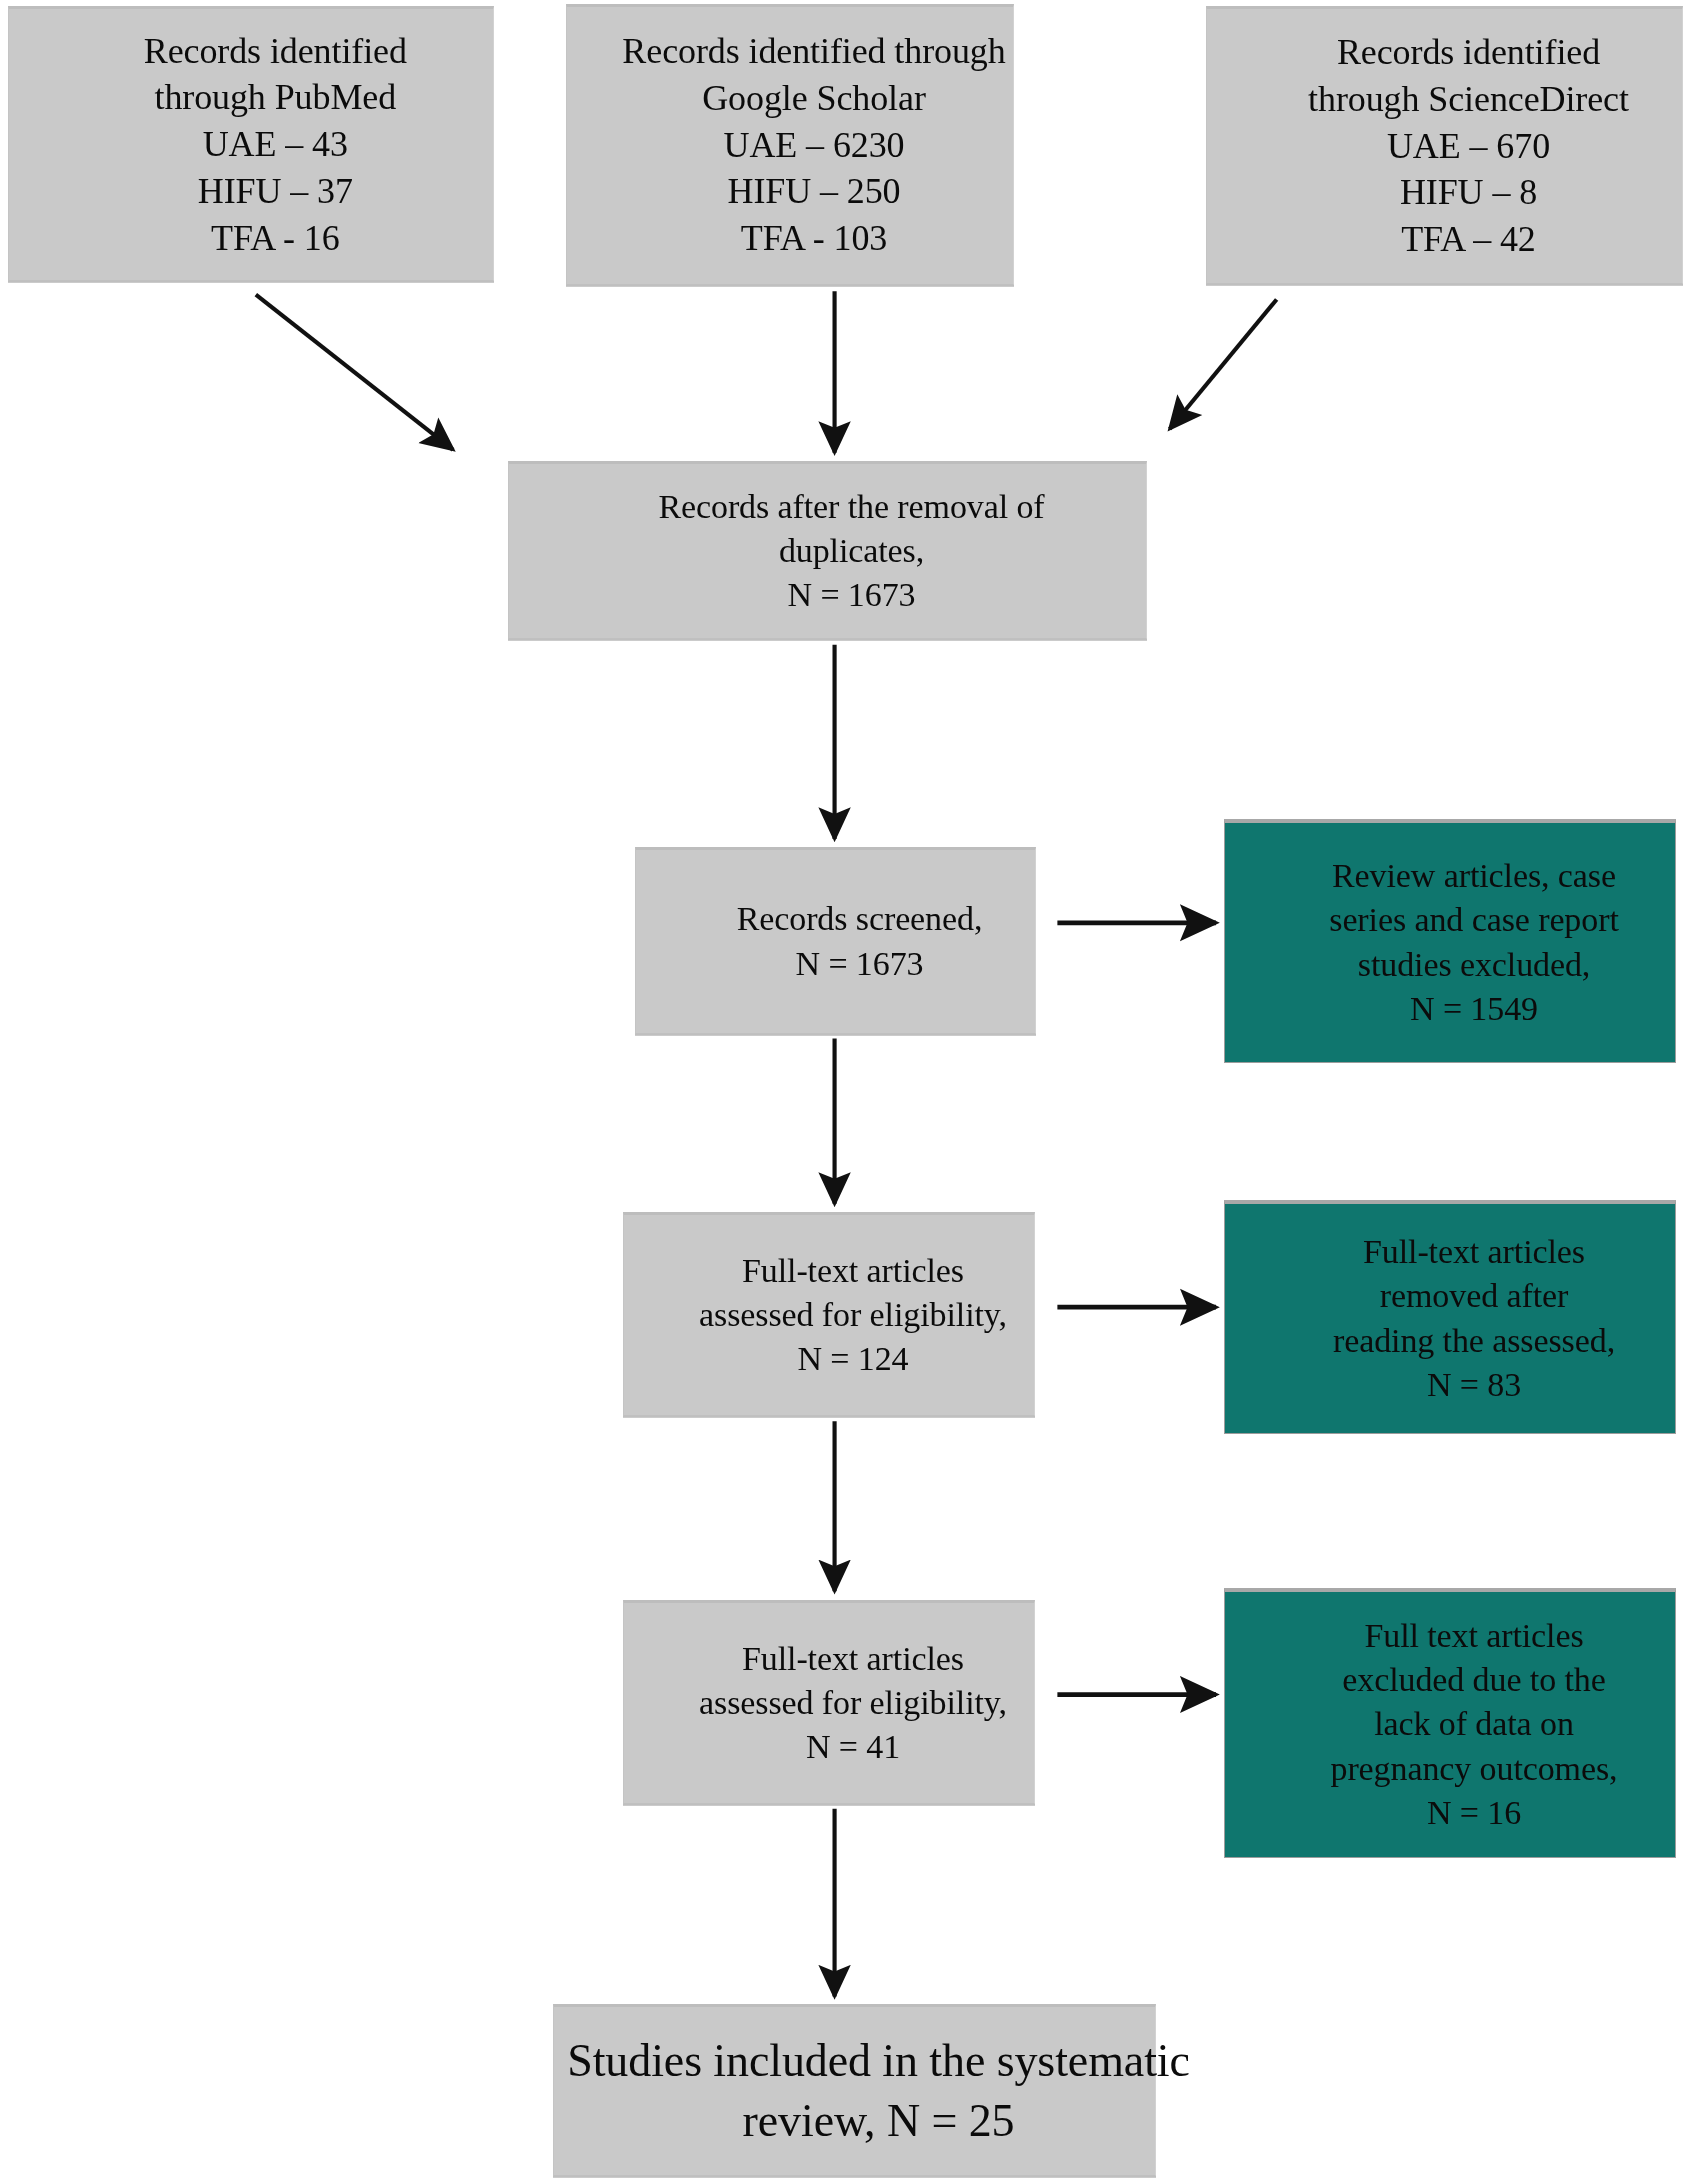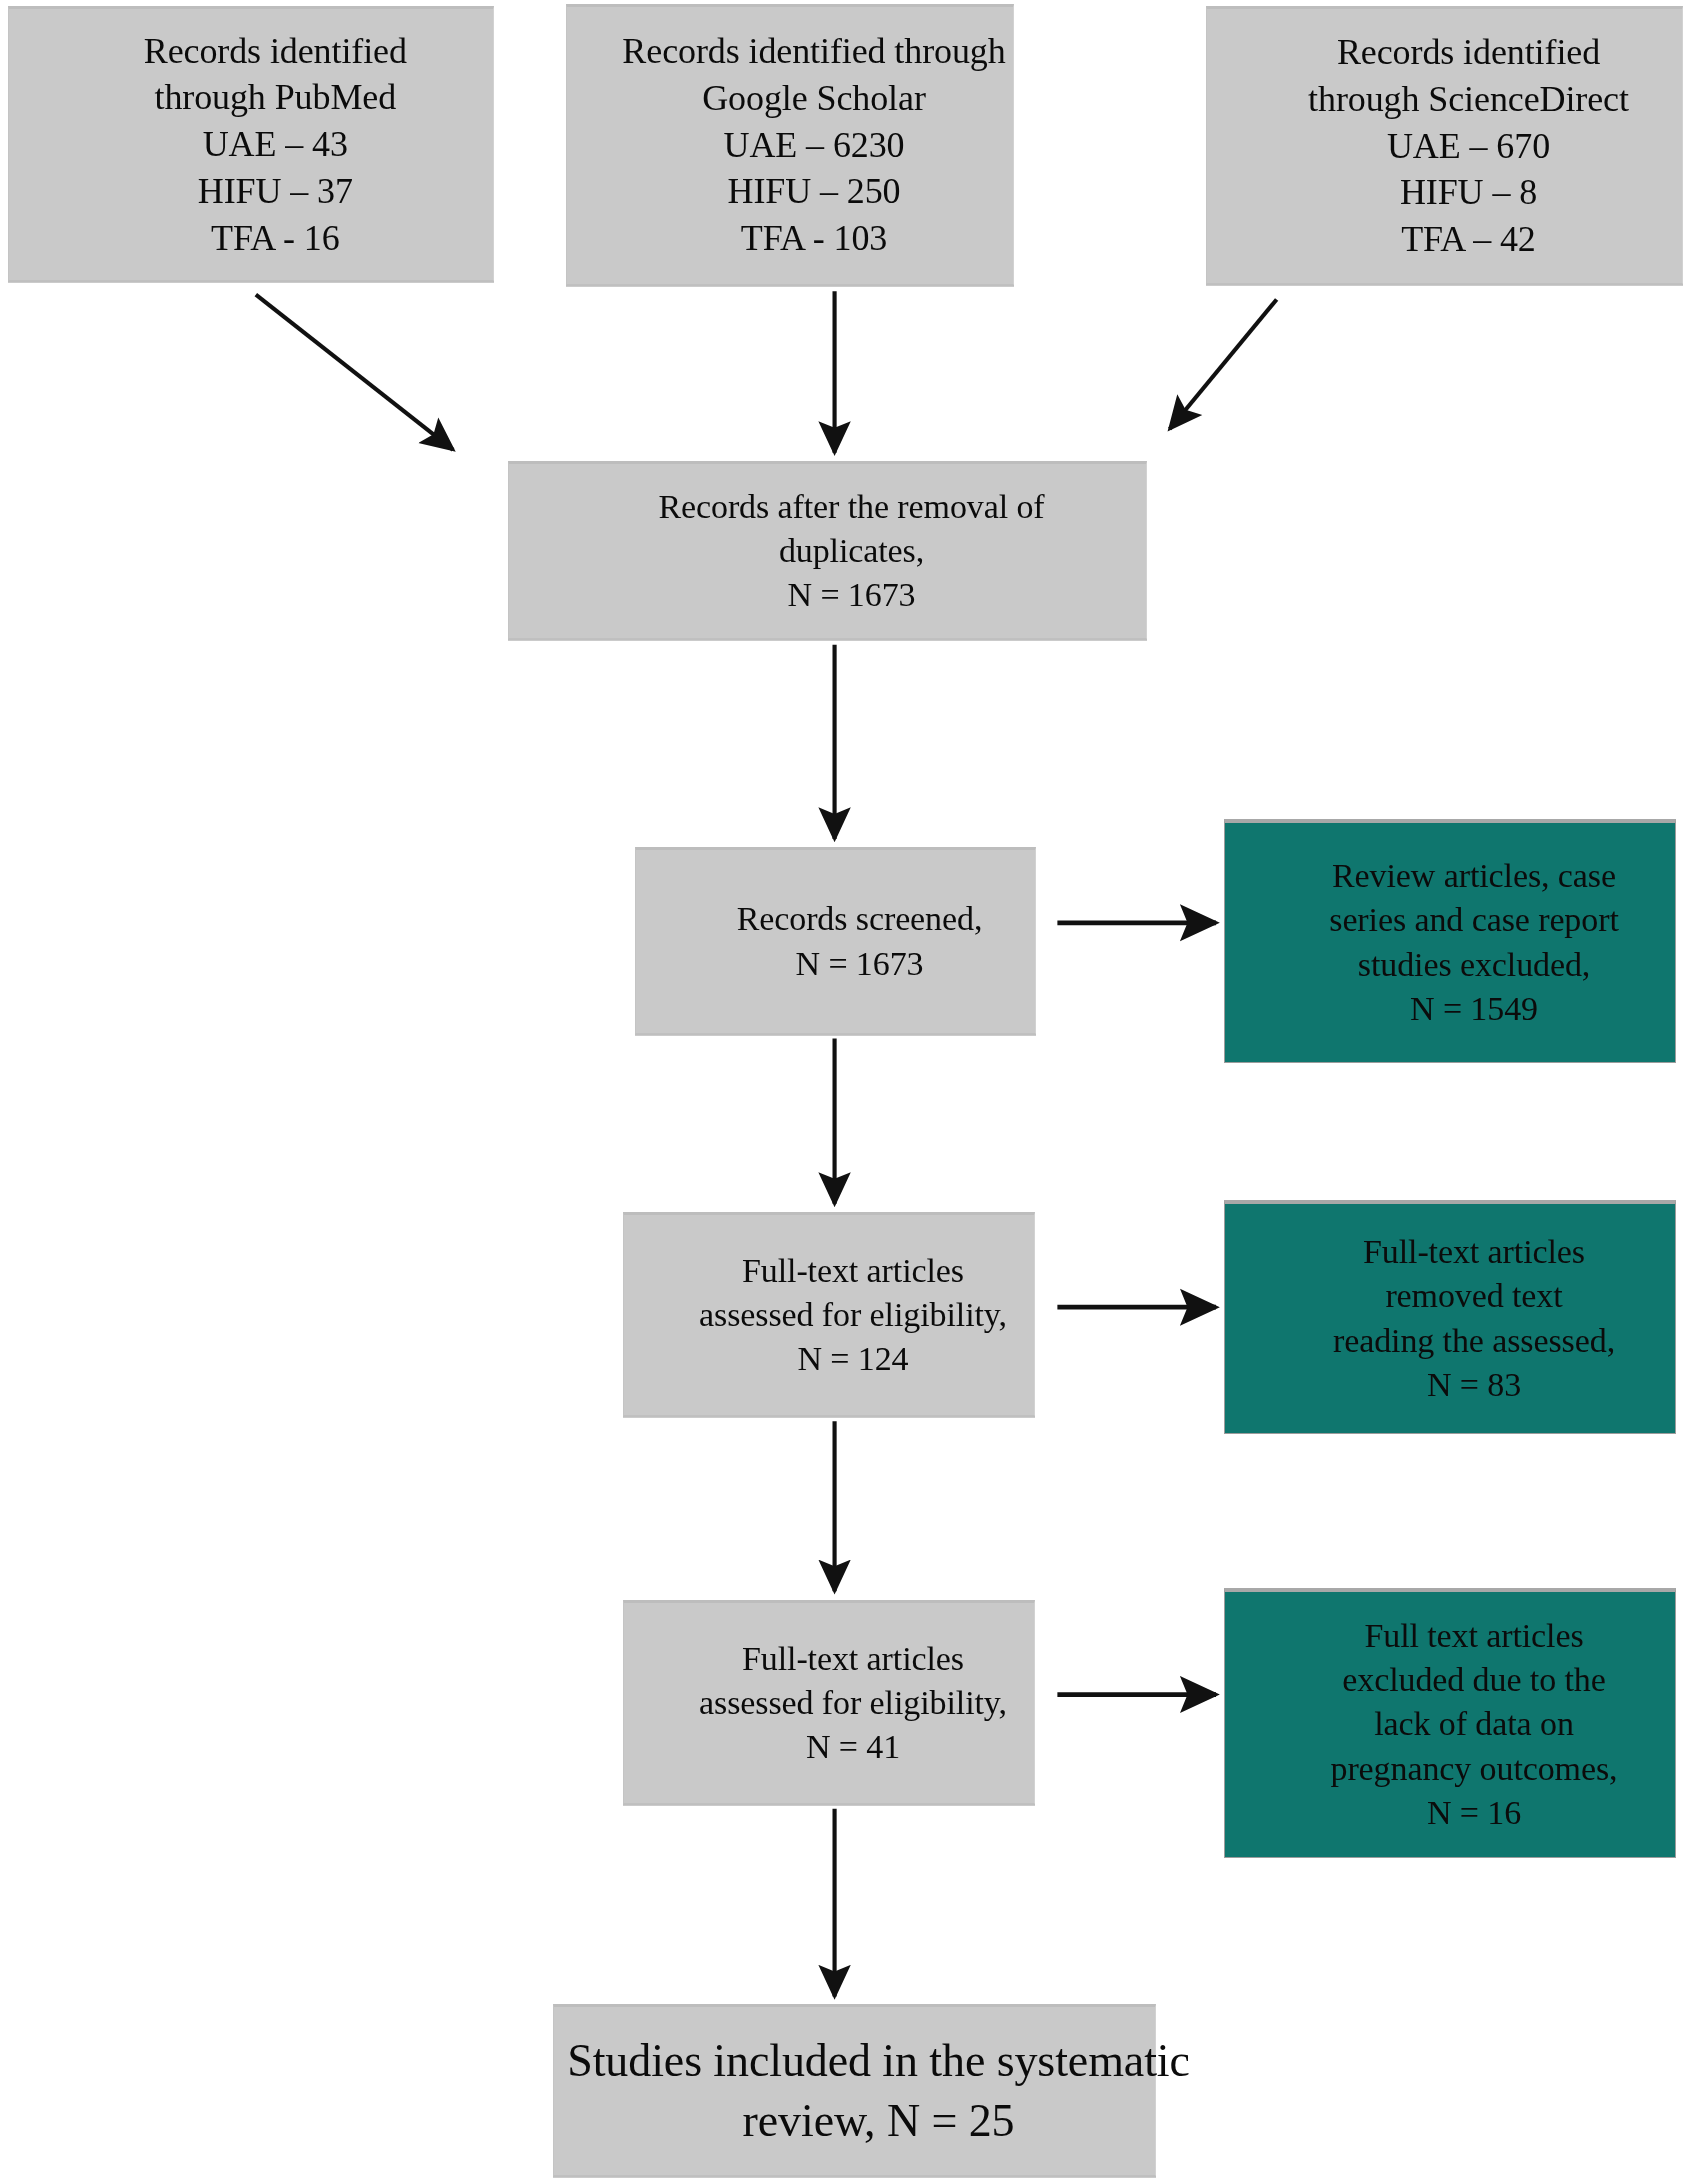--- a/index.html
+++ b/index.html
@@ -144,21 +144,21 @@
   </div>
 
   <div class="node filled" id="eligibility-124">
     <span class="ln">Full-text articles</span>
     <span class="ln">assessed for eligibility,</span>
     <span class="ln">N = 124</span>
   </div>
 
   <div class="node outlined" id="excl-abstracts">
     <span class="ln">Full-text articles</span>
-    <span class="ln">removed text</span>
+    <span class="ln">removed after</span>
     <span class="ln">reading the assessed,</span>
     <span class="ln">N = 83</span>
   </div>
 
   <div class="node filled" id="eligibility-41">
     <span class="ln">Full-text articles</span>
     <span class="ln">assessed for eligibility,</span>
     <span class="ln">N = 41</span>
   </div>
 

